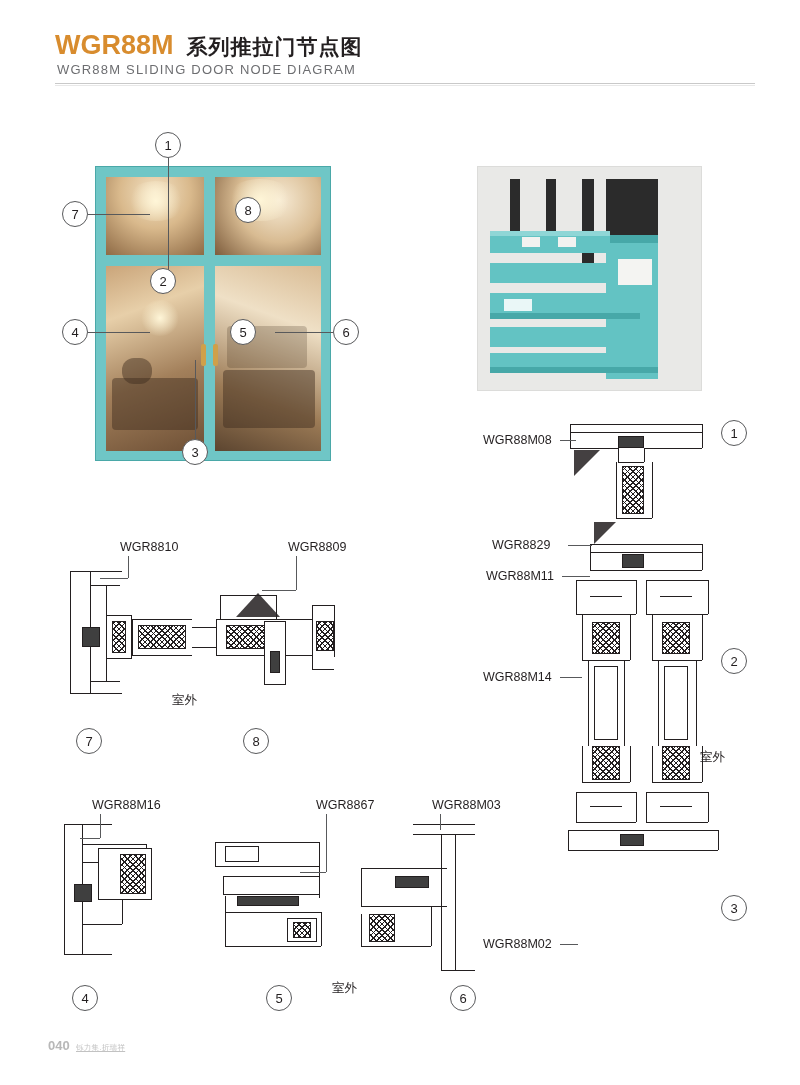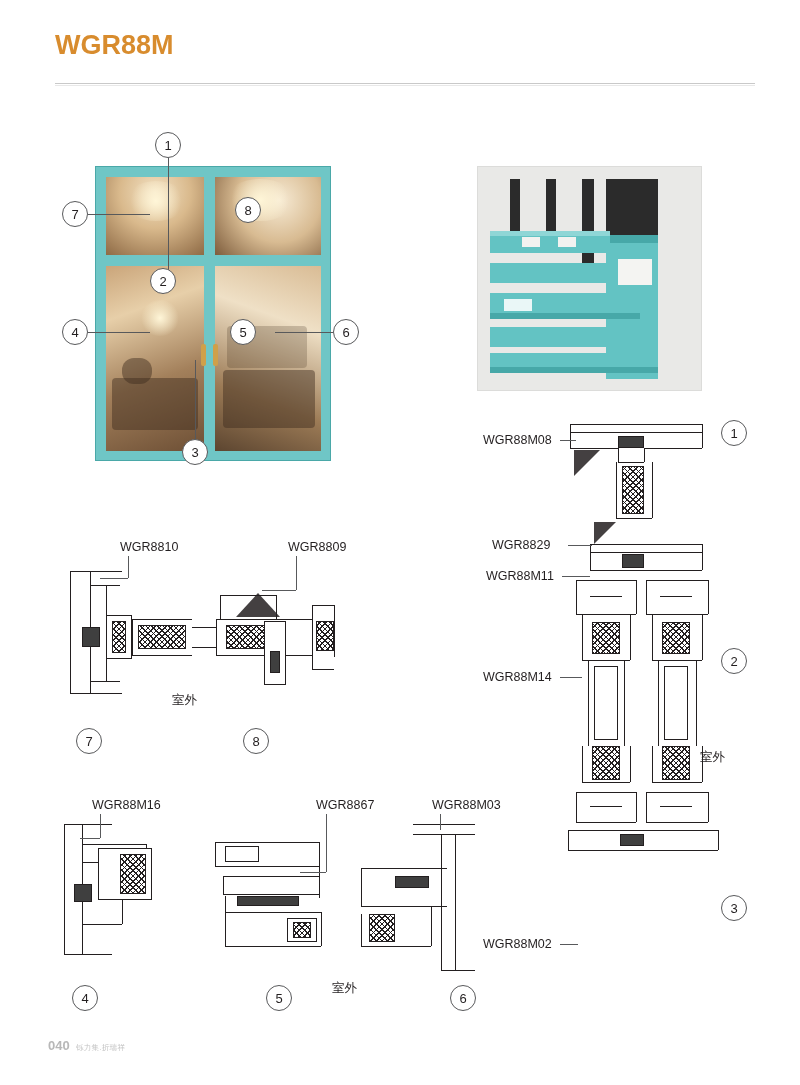--- a/index.html
+++ b/index.html
@@ -121,30 +121,32 @@
       repeating-linear-gradient(45deg,#231f20 0 1px,transparent 1px 4px),
       repeating-linear-gradient(-45deg,#231f20 0 1px,transparent 1px 4px),
       #fff;
   }
 
   
   .footer-num{
     position:absolute;left:48px;top:1038px;font-size:13px;font-weight:bold;color:#b8b8b8;
   }
   .footer-txt{
-    position:absolute;left:76px;top:1043px;font-size:7.5px;color:#c2c2c2;letter-spacing:.3px;
+    position:absolute;left:76px;top:1043px;font-size:7.5px;color:#c2c2c2;letter-spacing:.3px;text-decoration:underline;
   }
 </style>
 </head>
 <body>
 
 <div class="header">
   <div class="title-row">
     <span class="title-code">WGR88M</span>
+    <span class="title-cn">系列推拉门节点图</span>
   </div>
+  <div class="subtitle">WGR88M SLIDING DOOR NODE DIAGRAM</div>
   <div class="hdr-rule"></div>
   <div class="hdr-rule2"></div>
 </div>
 
 <div class="win-photo">
   <div class="win-frame-inner">
     <div class="pane pane-tl room-a">
       <div class="lampglow" style="left:20px;top:4px;width:60px;height:40px;"></div>
     </div>
     <div class="pane pane-tr room-b">

